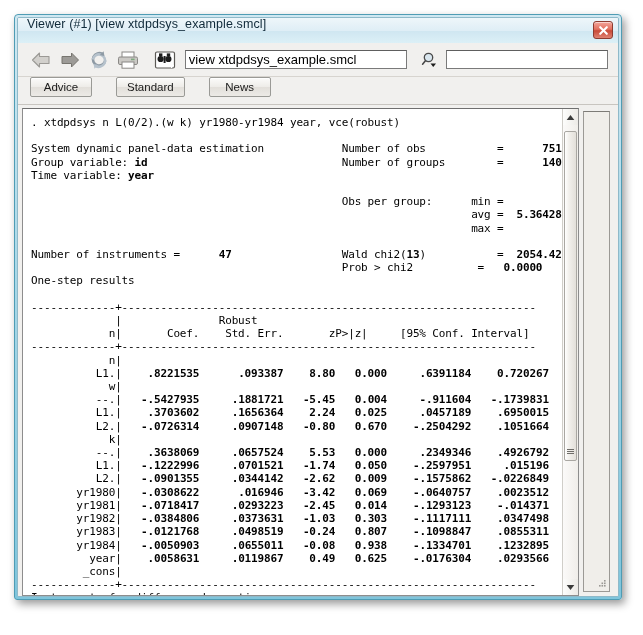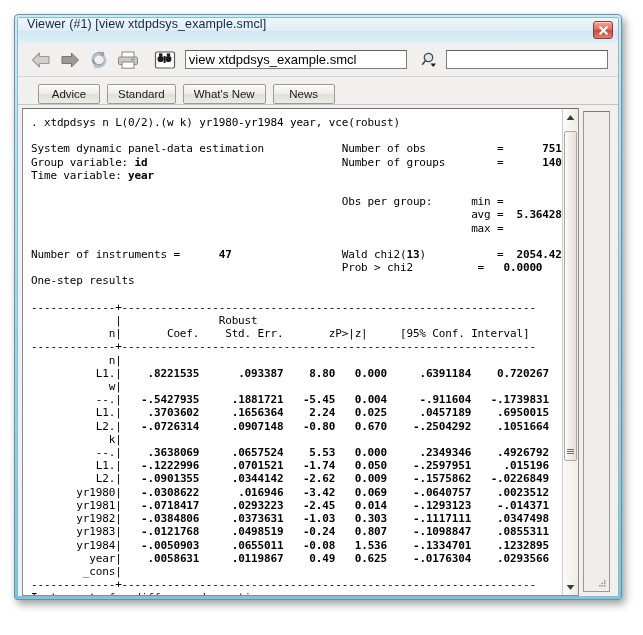--- a/index.html
+++ b/index.html
@@ -111,23 +111,23 @@
     padding: 0 3px;
     outline: none;
   }
 
   
   #buttonbar {
     flex: 0 0 28px;
     background: #f1f0ee;
     border-bottom: 1px solid #c8c5c0;
     display: flex;
-    align-items: flex-end;
-    padding: 0 0 0 20px;
-    gap: 7px;
+    align-items: flex-start;
+    padding: 0 0 0 12px;
+    gap: 24px;
   }
   .bar-btn {
     height: 20px;
     min-width: 62px;
     padding: 0 10px;
     background: linear-gradient(to bottom, #fbfbfa 0%, #eeece8 50%, #e2dfda 51%, #eceae6 100%);
     border: 1px solid #9a9a96;
     border-radius: 2px;
     font-family: "Liberation Sans", sans-serif;
     font-size: 11.5px;
@@ -290,21 +290,20 @@
           <path d="M9.5 12.5 L15 12.5 L12.25 16 Z" fill="#1d1d1d"></path>
         </svg>
       </div>
 
       <input id="find-input" type="text" value="" style="">
     </div>
 
     <div id="buttonbar">
       <button class="bar-btn">Advice</button>
       <button class="bar-btn">Standard</button>
-      <button class="bar-btn">What's New</button>
       <button class="bar-btn">News</button>
     </div>
 
     <div id="content-wrap">
       <div id="content-box">
         <div id="smcl">. xtdpdsys n L(0/2).(w k) yr1980-yr1984 year, vce(robust)
 
 System dynamic panel-data estimation            Number of obs           =      <b>751</b>
 Group variable: <b>id</b>                              Number of groups        =      <b>140</b>
 Time variable: <b>year</b>
@@ -328,21 +327,21 @@
           L1.|    <b>.3703602</b>     <b>.1656364</b>    <b>2.24</b>   <b>0.025</b>     <b>.0457189</b>    <b>.6950015</b>
           L2.|   <b>-.0726314</b>     <b>.0907148</b>   <b>-0.80</b>   <b>0.670</b>    <b>-.2504292</b>    <b>.1051664</b>
             k|
           --.|    <b>.3638069</b>     <b>.0657524</b>    <b>5.53</b>   <b>0.000</b>     <b>.2349346</b>    <b>.4926792</b>
           L1.|   <b>-.1222996</b>     <b>.0701521</b>   <b>-1.74</b>   <b>0.050</b>    <b>-.2597951</b>     <b>.015196</b>
           L2.|   <b>-.0901355</b>     <b>.0344142</b>   <b>-2.62</b>   <b>0.009</b>    <b>-.1575862</b>   <b>-.0226849</b>
        yr1980|   <b>-.0308622</b>      <b>.016946</b>   <b>-3.42</b>   <b>0.069</b>    <b>-.0640757</b>    <b>.0023512</b>
        yr1981|   <b>-.0718417</b>     <b>.0293223</b>   <b>-2.45</b>   <b>0.014</b>    <b>-.1293123</b>    <b>-.014371</b>
        yr1982|   <b>-.0384806</b>     <b>.0373631</b>   <b>-1.03</b>   <b>0.303</b>    <b>-.1117111</b>    <b>.0347498</b>
        yr1983|   <b>-.0121768</b>     <b>.0498519</b>   <b>-0.24</b>   <b>0.807</b>    <b>-.1098847</b>    <b>.0855311</b>
-       yr1984|   <b>-.0050903</b>     <b>.0655011</b>   <b>-0.08</b>   <b>1.536</b>    <b>-.1334701</b>    <b>.1232895</b>
+       yr1984|   <b>-.0050903</b>     <b>.0655011</b>   <b>-0.08</b>   <b>0.938</b>    <b>-.1334701</b>    <b>.1232895</b>
          year|    <b>.0058631</b>     <b>.0119867</b>    <b>0.49</b>   <b>0.625</b>    <b>-.0176304</b>    <b>.0293566</b>
         _cons|                      
 -------------+----------------------------------------------------------------
 Instruments for differenced equation
         GMM-type: 
         Standard: 
                   
 Instruments for level equation
         GMM-type: 
         Standard: </div>

